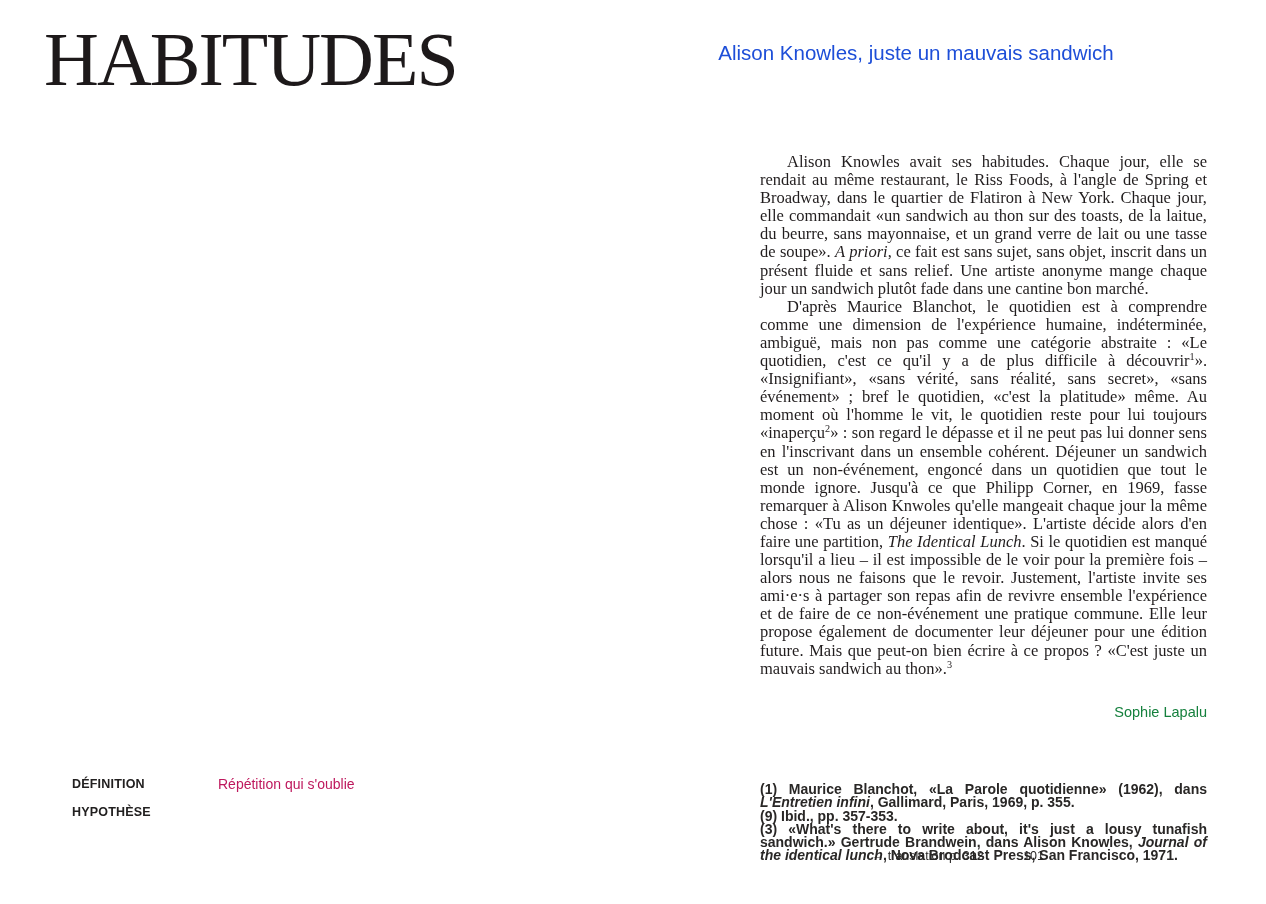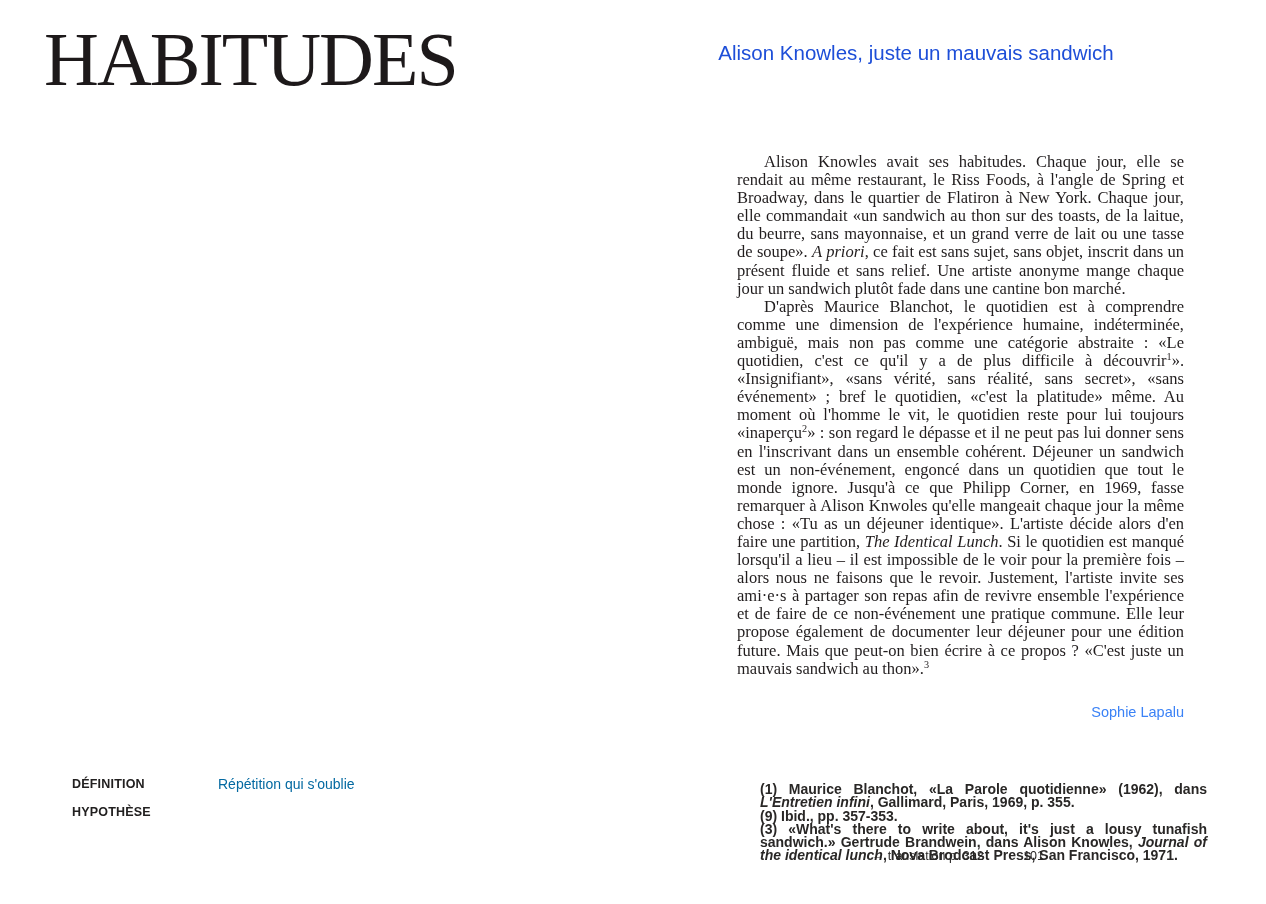--- a/index.html
+++ b/index.html
@@ -13,38 +13,38 @@
     font-family: "Liberation Serif", "DejaVu Serif", serif;
     font-weight: 500; font-size: 76px; line-height: 1.05; letter-spacing: -2px;
     color: #1d191a; white-space: nowrap;
   }
   .heading {
     position: absolute; left: 646px; top: 41px; width: 540px; text-align: center;
     font-family: "Liberation Sans", sans-serif; font-size: 20.5px; font-weight: 400;
     color: #1d4ed8;
   }
   .body-col {
-    position: absolute; left: 737px; top: 153px; width: 447px;
+    position: absolute; left: 760px; top: 153px; width: 447px;
     font-family: "Liberation Serif", "DejaVu Serif", serif;
     font-size: 16.5px; line-height: 18.1px; text-align: justify; color: #211d1e;
   }
   .body-col p { margin: 0; text-indent: 27px; }
   .body-col sup { font-size: 0.62em; line-height: 0; }
   .it { font-style: italic; }
   .author {
     margin-top: 25px; text-align: right; text-indent: 0;
-    font-family: "Liberation Sans", sans-serif; font-size: 14.5px; color: #3b82f6;
+    font-family: "Liberation Sans", sans-serif; font-size: 14.5px; color: #15803d;
   }
   .def-block { position: absolute; left: 52px; top: 776px; width: 640px; margin-left: 20px; }
   .def-row { display: flex; align-items: flex-start; margin-bottom: 11px; }
   .def-label {
     width: 146px; flex: 0 0 146px; font-weight: 700; font-size: 12.5px;
     letter-spacing: 0.2px; color: #222020; padding-top: 1px;
   }
-  .def-text { font-size: 14px; line-height: 16.5px; color: #0369a1; }
+  .def-text { font-size: 14px; line-height: 16.5px; color: #be185d; }
   .footnotes {
     position: absolute; left: 760px; top: 783px; width: 447px;
     font-size: 14px; line-height: 13.3px; color: #292726; text-align: justify; font-weight: bold;
   }
   .footnotes p { margin: 0; }
   .footer {
     position: absolute; right: 43px; top: 849px; font-size: 12.5px; color: #292726;
     white-space: nowrap;
   }
   .footer .pageno { margin-left: 36px; }

